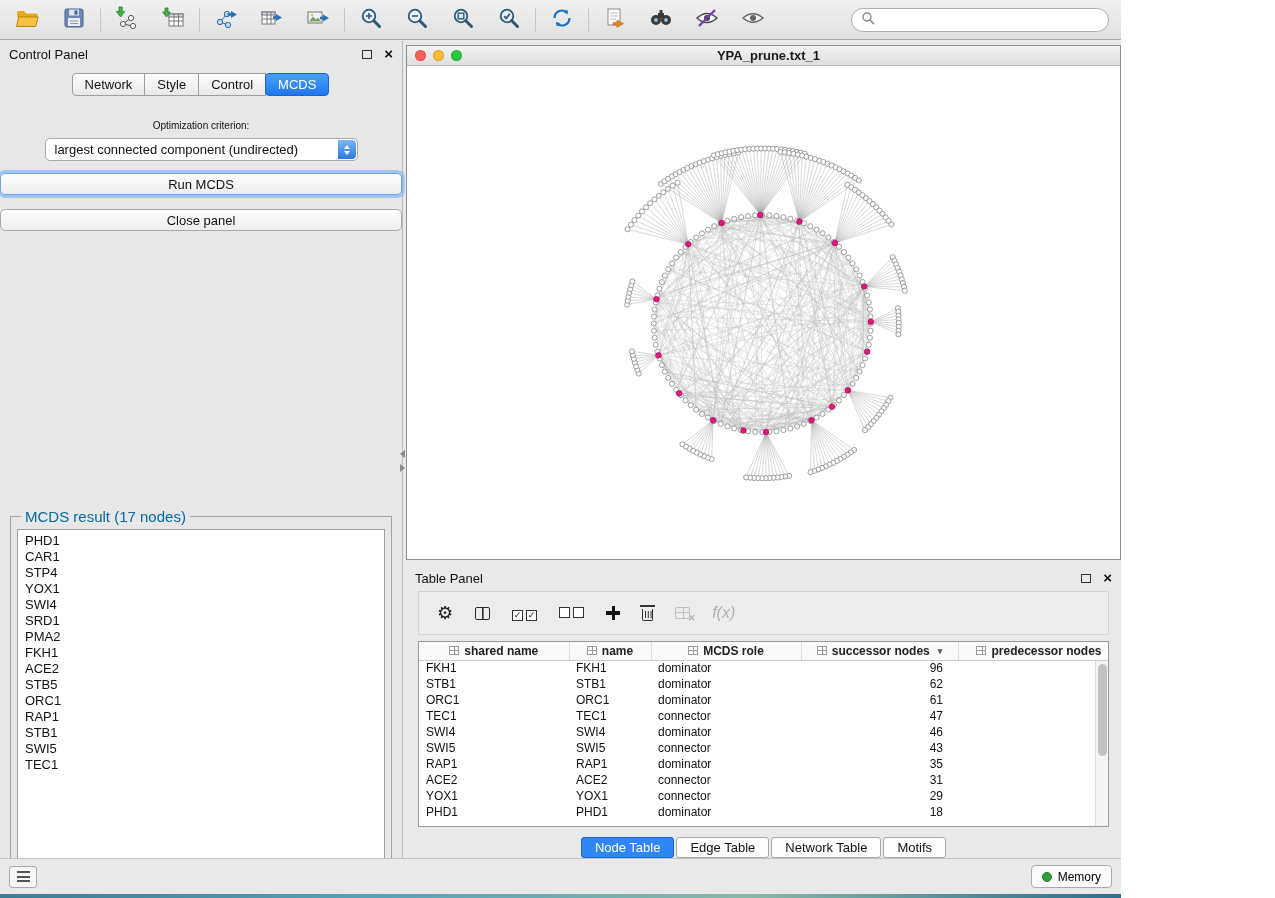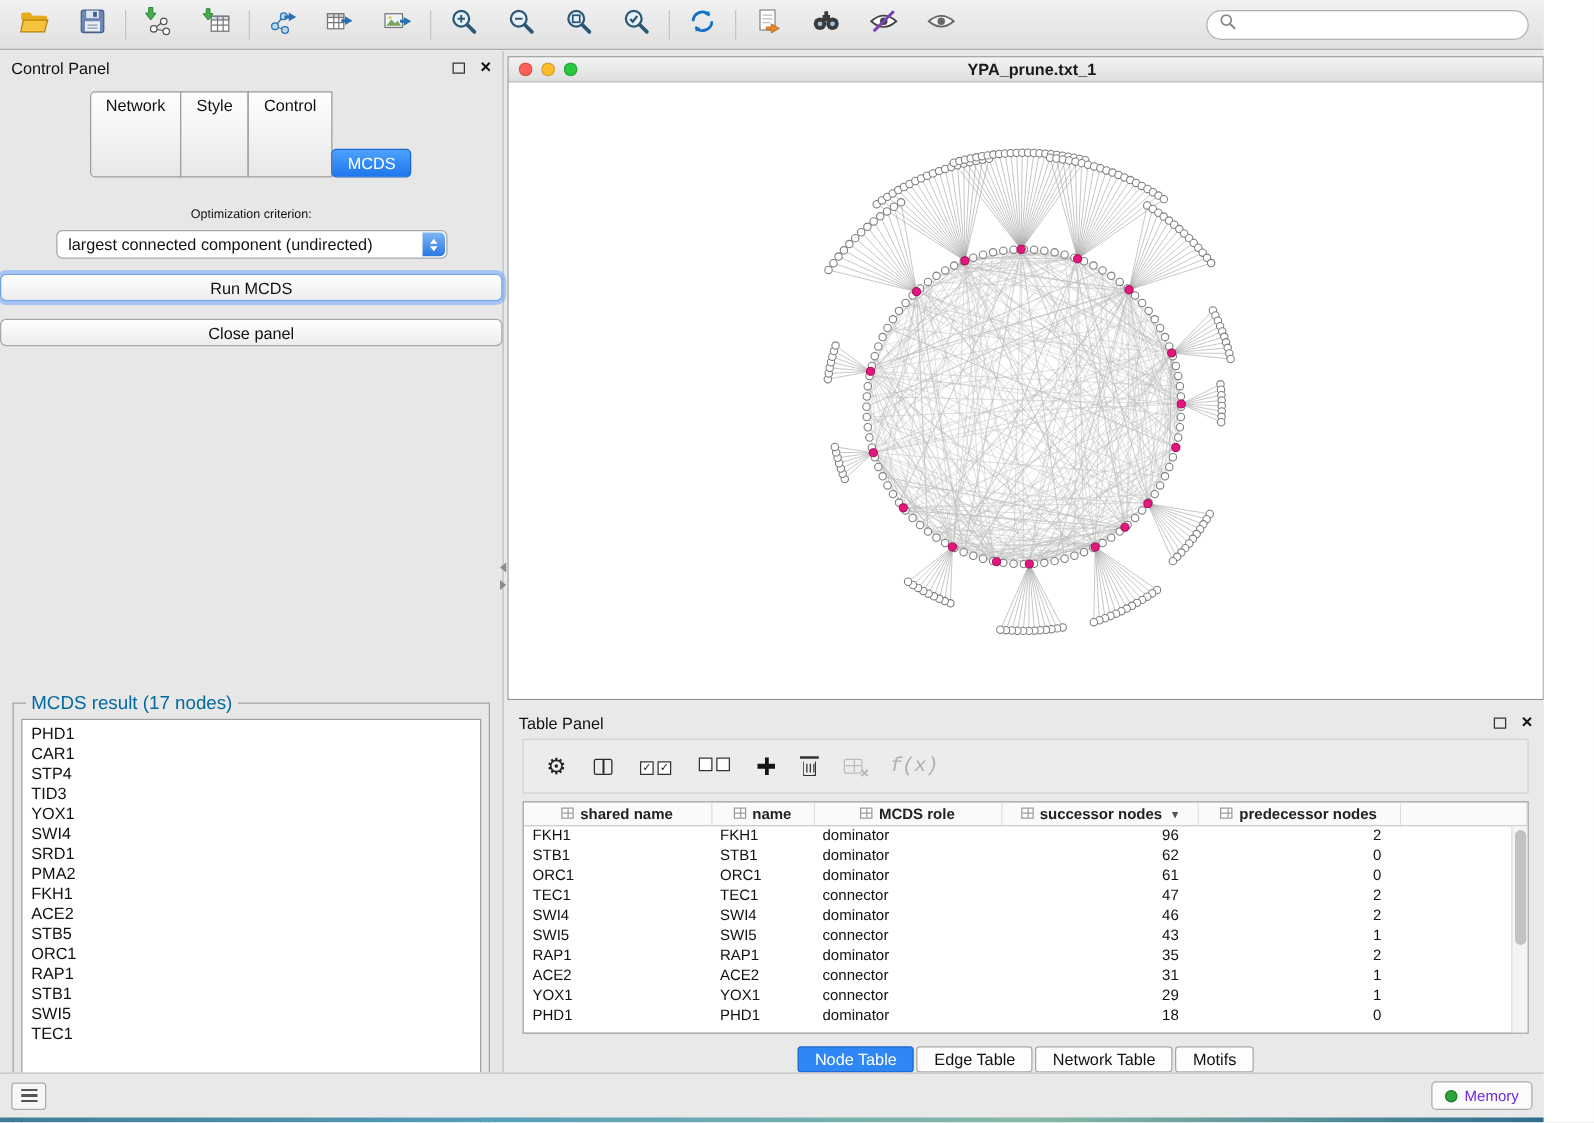--- a/index.html
+++ b/index.html
@@ -1,18 +1,18 @@
 <!DOCTYPE html>
 <html><head>
 <meta charset="utf-8">
 <style>
   * { box-sizing: border-box; margin: 0; padding: 0; }
   html,body { width:1275px; height:898px; overflow:hidden; }
   body { font-family:"Liberation Sans", sans-serif; }
-  .app { position:relative; width:1235px; height:898px; background:#e9e9e9; overflow:hidden; }
+  .app { position:relative; width:1121px; height:898px; background:#e9e9e9; overflow:hidden; }
 
   
   .toolbar { position:absolute; top:0; left:0; right:0; height:40px;
     background:linear-gradient(#f1f1f1,#e0e0e0); border-bottom:1px solid #ababab;
     display:flex; align-items:center; padding:0 12px; }
   .tgroup { display:flex; align-items:center; gap:14px; }
   .tbtn { width:32px; height:30px; display:flex; align-items:center; justify-content:center; border-radius:4px; }
   .sep { width:1px; height:24px; background:#c6c6c6; margin:0 10px; }
   .search { margin-left:auto; width:258px; height:24px; border:1px solid #b0b0b0; border-radius:13px;
     background:#fff; display:flex; align-items:center; padding:0 9px; gap:6px; }
@@ -22,21 +22,21 @@
   .control-panel { position:absolute; top:41px; left:0; width:403px; height:817px;
     background:#e7e7e7; border-right:1px solid #bdbdbd; }
   .panel-titlebar { height:26px; display:flex; align-items:center; padding:0 9px; font-size:13px; color:#111; }
   .float-ico { width:10px; height:9px; border:1.4px solid #333; margin-left:auto; display:inline-block; }
   .close-ico { font-size:15px; font-weight:bold; color:#111; margin-left:12px; line-height:10px; }
   .cp-tabs { display:flex; justify-content:center; margin-top:6px; }
   .cp-tab { padding:3px 12px; font-size:13px; border:1px solid #9e9e9e;
     background:linear-gradient(#fefefe,#e8e8e8); margin-left:-1px; color:#111; }
   .cp-tab:first-child { border-radius:4px 0 0 4px; }
   .cp-tab:last-child { border-radius:0 4px 4px 0; }
-  .cp-tab.active { background:linear-gradient(#4da1fc,#1e77ee); color:#fff; border-color:#1a66cc; border-radius:4px;margin-top:46px; }
+  .cp-tab.active { background:linear-gradient(#4da1fc,#1e77ee); color:#fff; border-color:#1a66cc; border-radius:4px; }
   .opt-label { text-align:center; margin-top:24px; font-size:10px; color:#111; }
   .dropdown { width:313px; height:23px; margin:7px auto 0; background:#fff; border:1px solid #a8a8a8;
     border-radius:5px; display:flex; align-items:center; font-size:13px; padding-left:9px; position:relative; color:#111; }
   .stepper { position:absolute; right:1px; top:1px; bottom:1px; width:18px; border-radius:0 4px 4px 0;
     background:linear-gradient(#7db5f5,#2c78e0); display:flex; flex-direction:column; align-items:center; justify-content:center; gap:2px; }
   .tri-up { width:0; height:0; border-left:3.5px solid transparent; border-right:3.5px solid transparent; border-bottom:4px solid #fff; }
   .tri-dn { width:0; height:0; border-left:3.5px solid transparent; border-right:3.5px solid transparent; border-top:4px solid #fff; }
   .btn-row { display:flex; justify-content:center; gap:14px; margin-top:12px;flex-direction:column; }
   .mac-btn { height:22px; padding:0 16px; font-size:13px; border:1px solid #a8a8a8; border-radius:5px;
     background:linear-gradient(#ffffff,#ededed); color:#111; }
@@ -76,21 +76,21 @@
   .plus::before { content:""; position:absolute; left:0; top:5.4px; width:14px; height:3.2px; background:#141414; }
   .plus::after { content:""; position:absolute; left:5.4px; top:0; width:3.2px; height:14px; background:#141414; }
   .trash { width:11px; height:12px; border:1.4px solid #333; border-top:none; border-radius:0 0 2px 2px; position:relative; margin-top:4px; }
   .trash::before { content:""; position:absolute; top:-4px; left:-3px; right:-3px; height:2px; background:#333; }
   .trash::after { content:""; position:absolute; top:2px; left:1.6px; width:1.3px; height:6.5px; background:#333;
     box-shadow:2.8px 0 0 #333, 5.6px 0 0 #333; }
   .tblx { width:15px; height:12px; border:1.4px solid #bdbdbd; border-radius:2px; position:relative;
     background:linear-gradient(#bdbdbd,#bdbdbd) 0 4px/100% 1.3px no-repeat,
                linear-gradient(#bdbdbd,#bdbdbd) 6.5px 0/1.3px 100% no-repeat; }
   .tblx::after { content:"\00d7"; position:absolute; right:-6px; bottom:-7px; color:#b5b5b5; font-size:12px; font-weight:bold; }
-  .fx { font-family:Liberation Mono, monospace; font-style:italic; font-size:16px; color:#b0b0b0; }
+  .fx { font-family:Liberation Sans, sans-serif; font-style:italic; font-size:16px; color:#b0b0b0; }
 
   .table-wrap { position:absolute; left:12px; right:12px; top:76px; height:186px; background:#fff;
     border:1px solid #9a9a9a; overflow:hidden; }
   table.node-table { border-collapse:collapse; width:100%; table-layout:fixed; }
   .node-table th { height:18px; font-size:12px; font-weight:normal; color:#222; background:#fafafa;
     border-bottom:1px solid #cfcfcf; border-right:1px solid #dedede; text-align:center; position:relative;
     white-space:nowrap; overflow:hidden; }
   .th-inner { display:inline-flex; align-items:center; gap:5px;font-weight:bold; }
   .grid-ico { width:10px; height:9px; border:1px solid #9a9a9a; display:inline-block; background:
     linear-gradient(#9a9a9a,#9a9a9a) 0 2.8px/100% 1px no-repeat,
@@ -104,21 +104,21 @@
   .tp-tab { padding:2px 13px; font-size:13px; border:1px solid #a8a8a8; background:#fdfdfd; margin:0 1px; border-radius:3px; color:#111; }
   .tp-tab.active { background:#2e87f5; color:#fff; border-color:#1a66cc; }
 
   
   .status-bar { position:absolute; left:0; right:0; bottom:4px; height:36px; background:#e9e9e9;
     border-top:1px solid #c2c2c2; display:flex; align-items:center; padding:0 9px; }
   .list-btn { width:28px; height:22px; border:1px solid #ababab; border-radius:3px; background:#f7f7f7;
     display:flex; align-items:center; justify-content:center; }
   .menu-ico { width:13px; height:11px; background:repeating-linear-gradient(#555 0 2px, transparent 2px 4.5px); }
   .memory-btn { margin-left:auto; height:23px; border:1px solid #ababab; border-radius:4px; background:#fbfbfb;
-    display:flex; align-items:center; gap:6px; padding:0 10px; font-size:12px; color:#6d28d9; }
+    display:flex; align-items:center; gap:6px; padding:0 10px; font-size:12px; color:#000000; }
   .mem-dot { width:10px; height:10px; border-radius:50%; background:#2fa33a; border:1px solid #1d7a26; }
   .desktop-strip { position:absolute; left:0; right:0; bottom:0; height:4px;
     background:linear-gradient(90deg,#3f7d96,#58a0b8,#88b8a8,#2f6e8e); }
 </style>
 </head>
 <body>
 
 <div class="app">
 
   <div class="toolbar">
@@ -342,21 +342,20 @@
     <div class="btn-row">
       <button class="mac-btn run">Run MCDS</button>
       <button class="mac-btn">Close panel</button>
     </div>
     <fieldset class="mcds-fieldset">
       <legend>MCDS result (17 nodes)</legend>
       <div class="result-box">
           <div class="mcds-item">PHD1</div>
           <div class="mcds-item">CAR1</div>
           <div class="mcds-item">STP4</div>
-          <div class="mcds-item">TID3</div>
           <div class="mcds-item">YOX1</div>
           <div class="mcds-item">SWI4</div>
           <div class="mcds-item">SRD1</div>
           <div class="mcds-item">PMA2</div>
           <div class="mcds-item">FKH1</div>
           <div class="mcds-item">ACE2</div>
           <div class="mcds-item">STB5</div>
           <div class="mcds-item">ORC1</div>
           <div class="mcds-item">RAP1</div>
           <div class="mcds-item">STB1</div>

